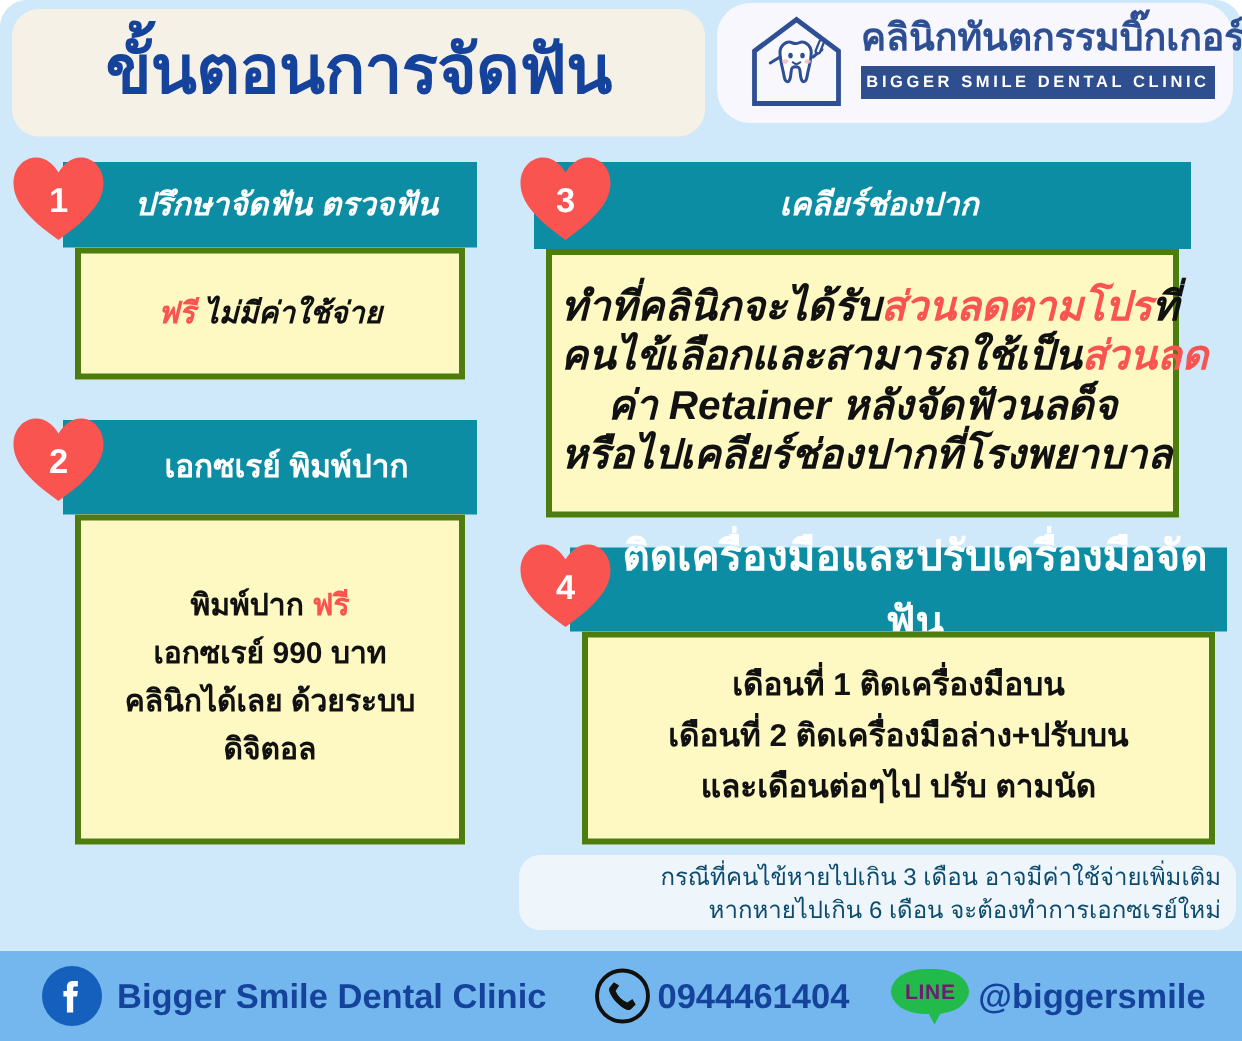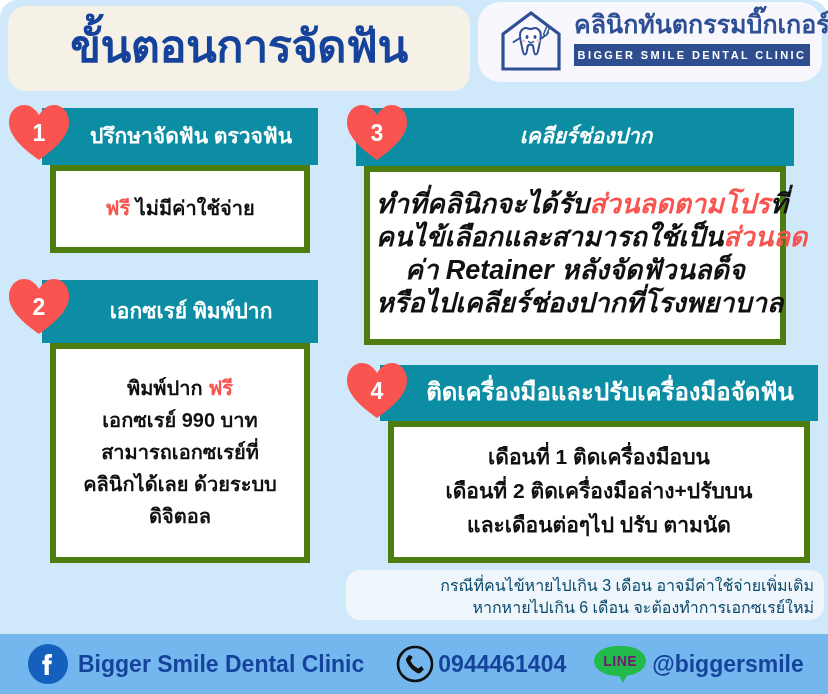--- a/index.html
+++ b/index.html
@@ -85,22 +85,22 @@
     justify-content: center;
     text-align: center;
     padding-left: 30px;
     padding-right: 8px;
     padding-bottom: 3px;
   }
   .card-body {
     position: absolute;
     left: 8px;
     width: calc(100% - 16px);
-    background: #ffffff;
-    border: 6px solid #4d7c0f;
+    background: #fef9c3;
+    border: 4px solid #4d7c0f;
     display: flex;
     flex-direction: column;
     align-items: flex-start;
     justify-content: center;
     text-align: center;
     color: #111111;
     font-weight: bold;
     padding: 4px 6px 7px 6px;
   }
   .card-body .line { width: 100%; white-space: nowrap; }
@@ -117,40 +117,40 @@
     position: absolute;
     left: 0; top: 0; width: 62px; height: 58px;
     display: flex; align-items: center; justify-content: center;
     color: #ffffff;
     font-size: 23px;
     font-weight: bold;
     padding-top: 3px;
   }
 
   
-  #card-1 { left: 42px; top: 108px; width: 276px; height: 130px; }
+  #card-1 { left: 42px; top: 108px; width: 276px; height: 130px; font-style: italic; }
   #card-1 .card-header { height: 57px; }
   #card-1 .card-body  { top: 57px; height: 88px; font-size: 20px; }
   #heart-1 { left: 8px; top: 103px; }
 
   
   #card-2 { left: 42px; top: 280px; width: 276px; height: 215px; }
   #card-2 .card-header { height: 63px; }
   #card-2 .card-body  { top: 63px; height: 220px; font-size: 20px; line-height: 32px; }
   #heart-2 { left: 8px; top: 277px; }
 
   
   #card-3 { left: 356px; top: 108px; width: 438px; height: 237px; font-style: italic; }
   #card-3 .card-header { height: 58px; }
   #card-3 .card-body  { top: 58px; height: 179px; font-size: 27px; line-height: 33px; }
   #heart-3 { left: 346px; top: 103px; }
 
   
   #card-4 { left: 380px; top: 365px; width: 438px; height: 198px; }
-  #card-4 .card-header { height: 56px; font-size: 24px; font-family: Liberation Serif, serif; }
+  #card-4 .card-header { height: 56px; font-size: 28px; font-family: Liberation Serif, serif; }
   #card-4 .card-body  { top: 56px; height: 142px; font-size: 21px; line-height: 34px; }
   #heart-4 { left: 346px; top: 361px; }
 
   
   #footnote {
     position: absolute;
     left: 346px; top: 570px;
     width: 478px; height: 50px;
     background: #eef6fb;
     border-radius: 14px;
@@ -250,21 +250,20 @@
     <div class="num">1</div>
   </div>
 
   <div class="card" id="card-2">
     <div class="card-header">เอกซเรย์ พิมพ์ปาก</div>
     <div class="card-body">
       <div class="line">
         <span>พิมพ์ปาก </span><span class="hl">ฟรี</span>
       </div>
       <div class="line">เอกซเรย์ 990 บาท</div>
-      <div class="line">สามารถเอกซเรย์ที่</div>
       <div class="line">คลินิกได้เลย ด้วยระบบ</div>
       <div class="line">ดิจิตอล</div>
     </div>
   </div>
   <div class="heart" id="heart-2">
     <svg viewBox="0 0 62 58" aria-hidden="true">
         <path d="M31 57 C10 42 1 31 1 19 C1 9 8 2 16 2 C23 2 28 7 31 12 C34 7 39 2 46 2 C54 2 61 9 61 19 C61 31 52 42 31 57 Z" fill="#f9544f"></path>
       </svg>
     <div class="num">2</div>
   </div>

